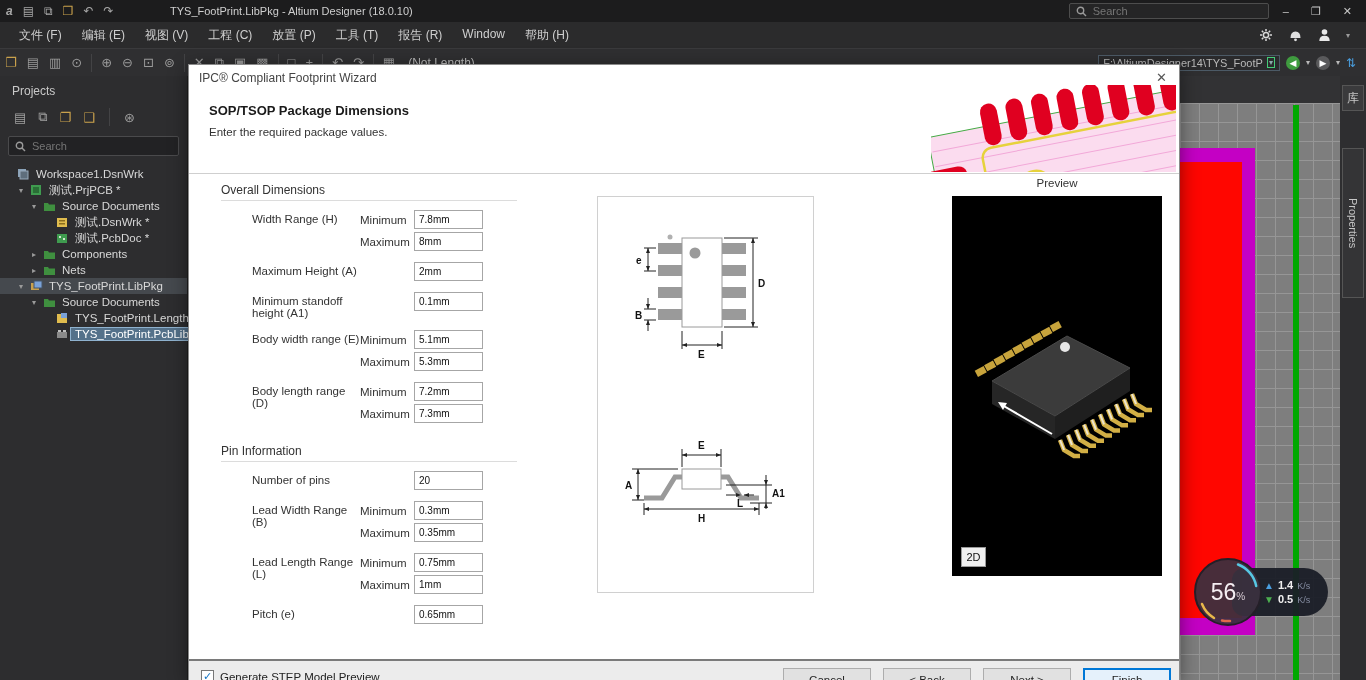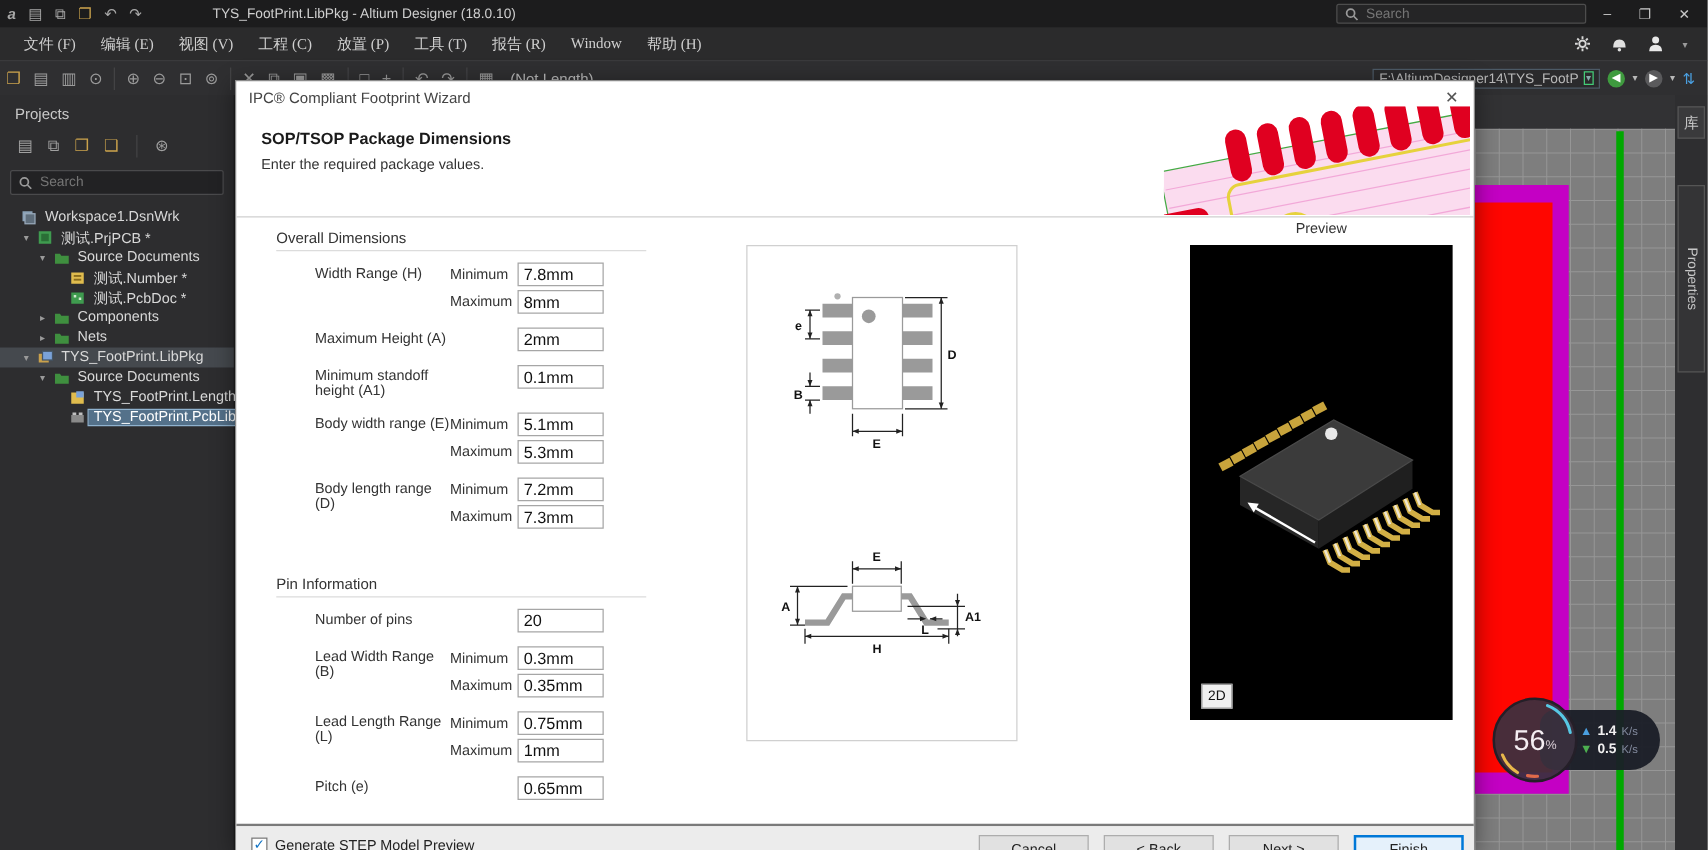--- a/index.html
+++ b/index.html
@@ -15,21 +15,21 @@
   .tb-title { flex:1; color:#cfcfcf; }
   .tb-search { display:flex; align-items:center; gap:6px; width:200px; height:16px; background:#252526;
     border:1px solid #4d4d4d; border-radius:2px; padding:0 6px; color:#9a9a9a; margin-right:14px; }
   .tb-search input { background:transparent; border:none; outline:none; color:#bbb; font-size:11px; width:150px; }
   .win-btns { display:flex; gap:22px; padding-right:14px; color:#c8c8c8; font-size:11px; }
   .win-btns span { cursor:default; }
 
   
   .menubar { position:absolute; left:0; top:22px; width:1366px; height:26px; background:#2b2b2c;
     display:flex; align-items:center; color:#cfcfcf; font-size:12px; }
-  #menu-items { display:flex; padding-left:10px; gap:2px; flex:1;font-family:Liberation Serif, serif; }
+  #menu-items { display:flex; padding-left:10px; gap:2px; flex:1; }
   .menu-item { padding:4px 9px; cursor:default; }
   .mb-right { display:flex; align-items:center; gap:14px; padding-right:16px; }
   .mb-right svg { display:block; }
 
   
   .toolbar { position:absolute; left:0; top:48px; width:1366px; height:28px; background:#2f2f31;
     border-top:1px solid #3a3a3c; display:flex; align-items:center; font-size:13px; color:#9a9a9a; }
   .tool-gl { padding:0 5px; }
   .tool-sep { width:1px; height:18px; background:#434345; margin:0 4px; }
   .not-saved { color:#b8b8b8; font-size:12px; padding:0 8px; }
@@ -79,23 +79,23 @@
   .hdr-sep { position:absolute; left:0; top:108px; width:992px; height:1px; background:#cfcfcf; }
   .hdr-img { position:absolute; left:742px; top:20px; width:245px; height:87px; overflow:hidden; }
 
   .form-col { position:absolute; left:32px; top:118px; width:296px; }
   .group-title { font-size:12px; color:#333; padding-bottom:3px; border-bottom:1px solid #dcdcdc; margin-bottom:9px; }
   .form-row { display:flex; margin-bottom:11px; }
   .row-label { width:139px; padding-left:31px; font-size:11.5px; color:#333; padding-top:3px; }
   .fields { display:flex; flex-direction:column; gap:3px; }
   .field-line { display:flex; align-items:center; height:19px; }
   .sub-label { width:54px; font-size:11.5px; color:#333; }
-  .val-input { width:69px; height:19px; border:1px solid #a6a6a6; font-size:13px; padding:0 4px;
+  .val-input { width:69px; height:19px; border:1px solid #a6a6a6; font-size:10px; padding:0 4px;
     font-family:"Liberation Sans",sans-serif; color:#111; outline:none; }
-  .pin-group { margin-top:37px; }
+  .pin-group { margin-top:21px; }
 
   .diagram-box { position:absolute; left:408px; top:131px; width:217px; height:397px; border:1px solid #d0d0d0; background:#fff; }
   .preview-label { position:absolute; left:763px; top:112px; width:210px; text-align:center; font-size:11.5px; color:#333; }
   .preview-3d { position:absolute; left:763px; top:131px; width:210px; height:380px; background:#000; }
   .btn-2d { position:absolute; left:9px; bottom:9px; width:25px; height:20px; background:#f0f0f0; border:1px solid #999;
     font-size:11px; color:#111; display:flex; align-items:center; justify-content:center; cursor:default; }
 
   .footer-sep { position:absolute; left:0; top:594px; width:992px; height:2px; background:#7a7a7a; }
   .footer { position:absolute; left:0; top:596px; width:992px; height:60px; background:#ececec; }
   .chk-row { position:absolute; left:12px; top:9px; display:flex; align-items:center; gap:6px; font-size:11.5px; color:#222; }
@@ -268,21 +268,21 @@
         </div>
         <div class="tree-row" style="padding-left: 45px;">
           <span class="arrow"></span>
           <span class="ticon">
             <svg width="12" height="12">
               <rect x="1" y="2" width="10" height="9" fill="#e0bc4e"></rect>
               <rect x="3" y="4" width="6" height="1.5" fill="#8a6d1e"></rect>
               <rect x="3" y="7" width="6" height="1.5" fill="#8a6d1e"></rect>
             </svg>
           </span>
-          <span class="tlabel">测试.Number *</span>
+          <span class="tlabel">测试.DsnWrk *</span>
         </div>
         <div class="tree-row" style="padding-left: 45px;">
           <span class="arrow"></span>
           <span class="ticon">
             <svg width="12" height="12">
               <rect x="1" y="2" width="10" height="9" fill="#3f9b4f"></rect>
               <rect x="3" y="4" width="2" height="2" fill="#cfe8cf"></rect>
               <rect x="7" y="6" width="2" height="2" fill="#cfe8cf"></rect>
             </svg>
           </span>

